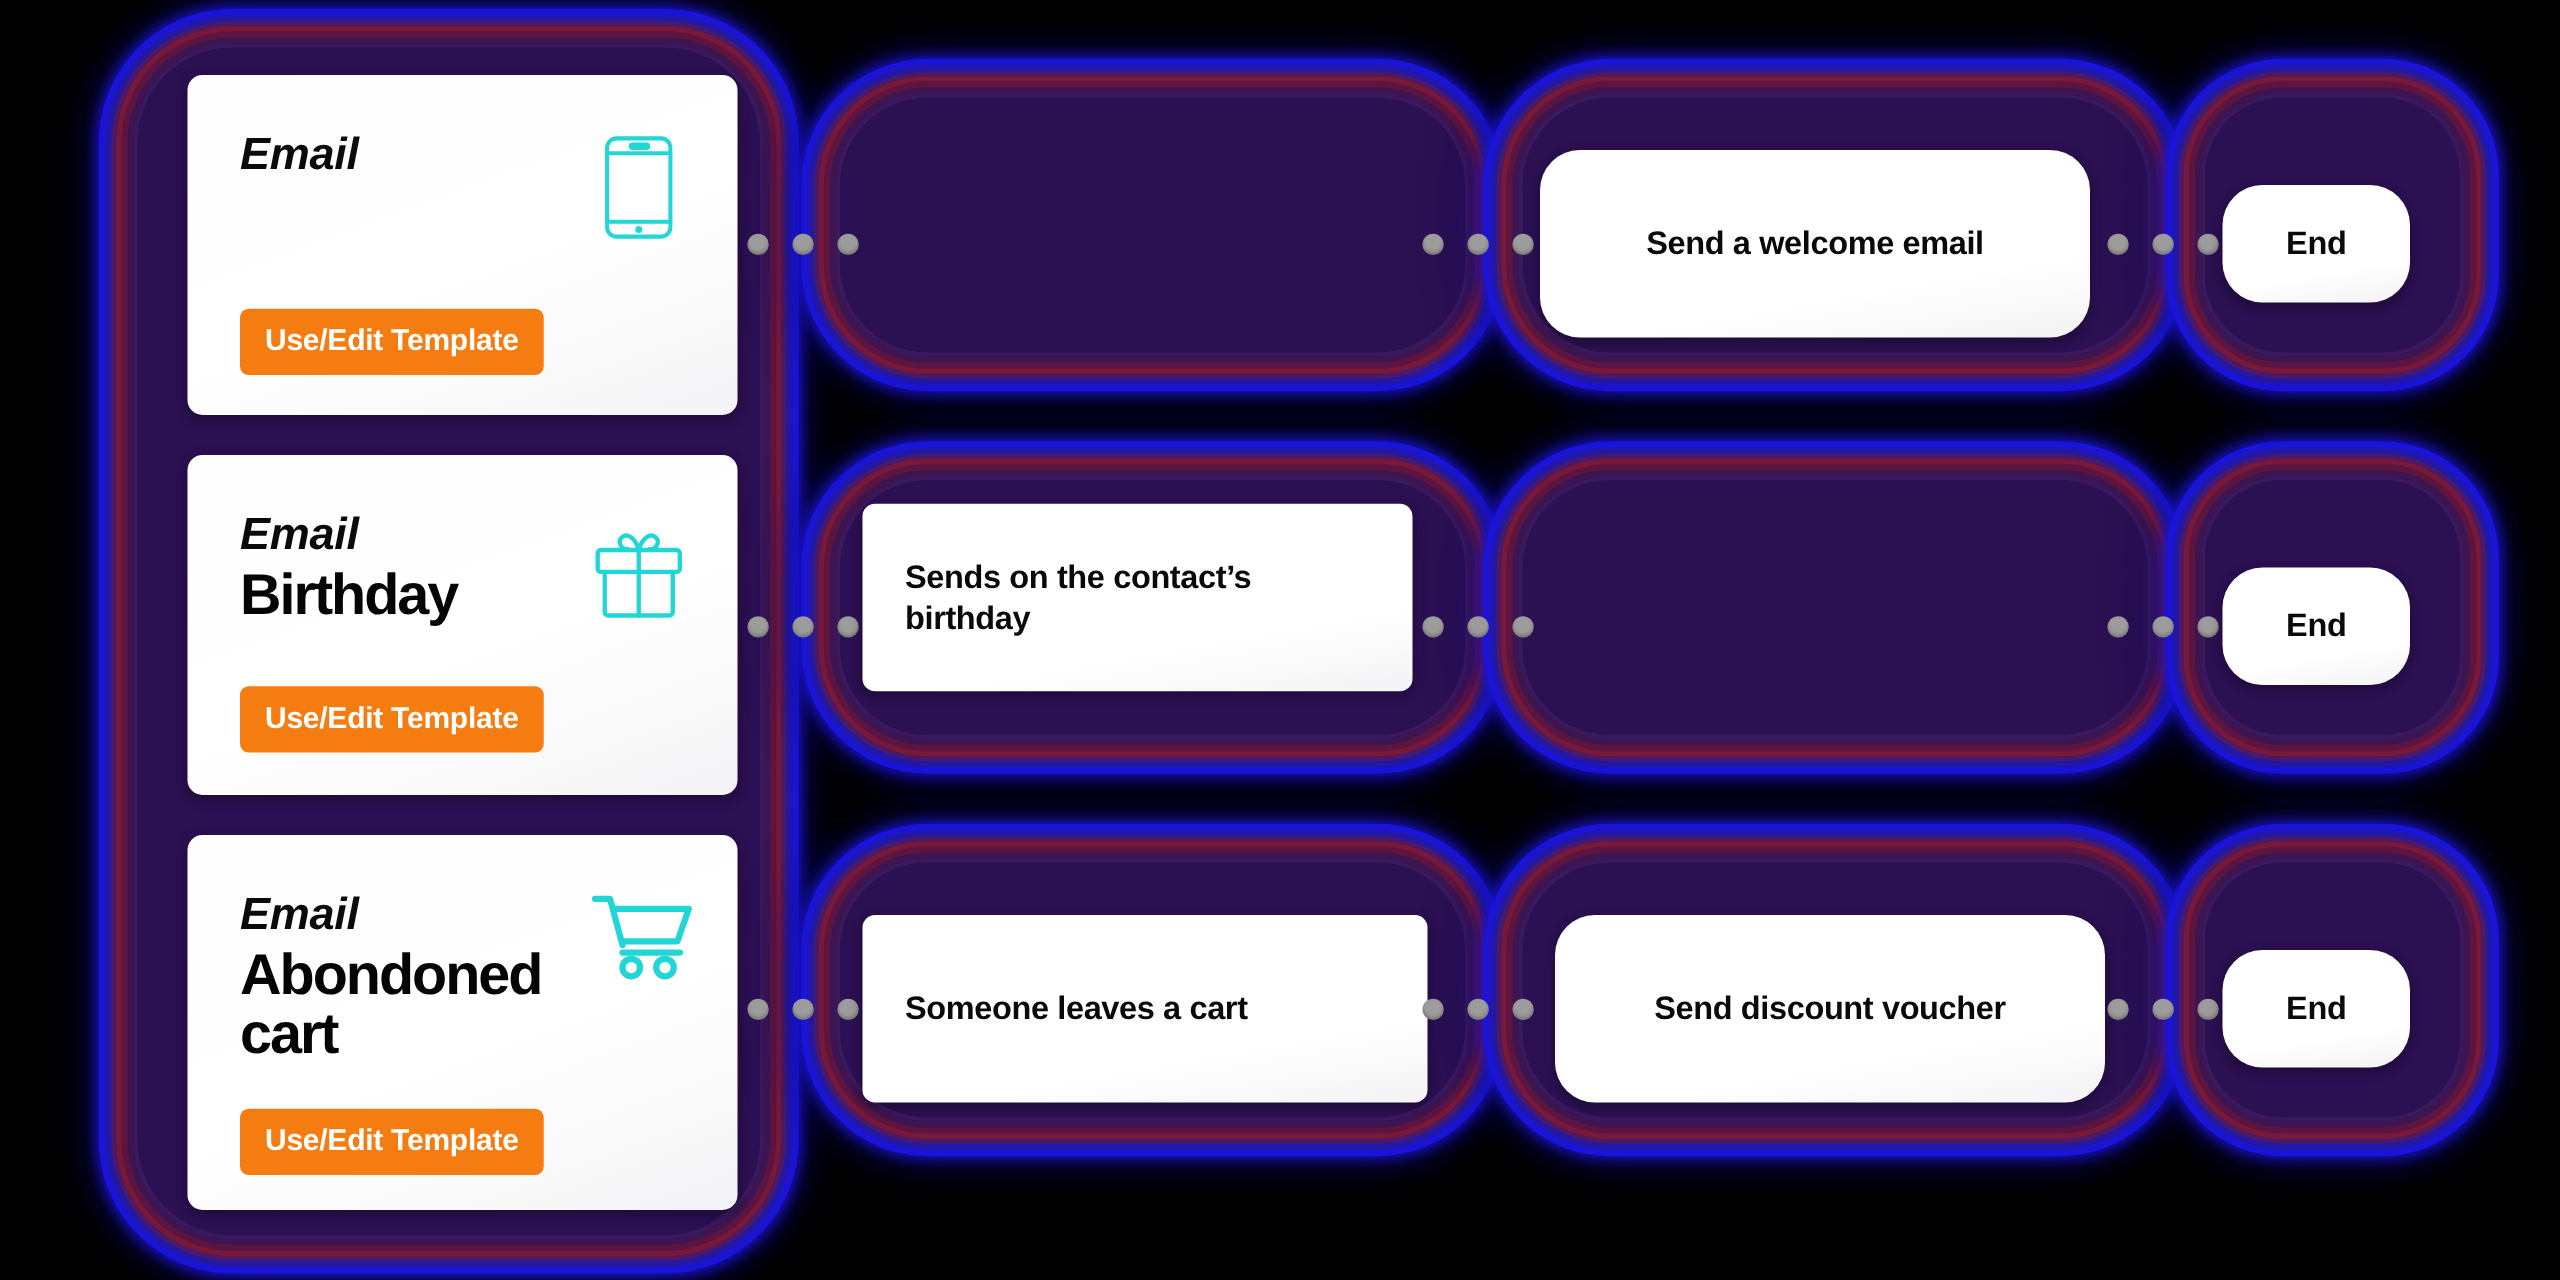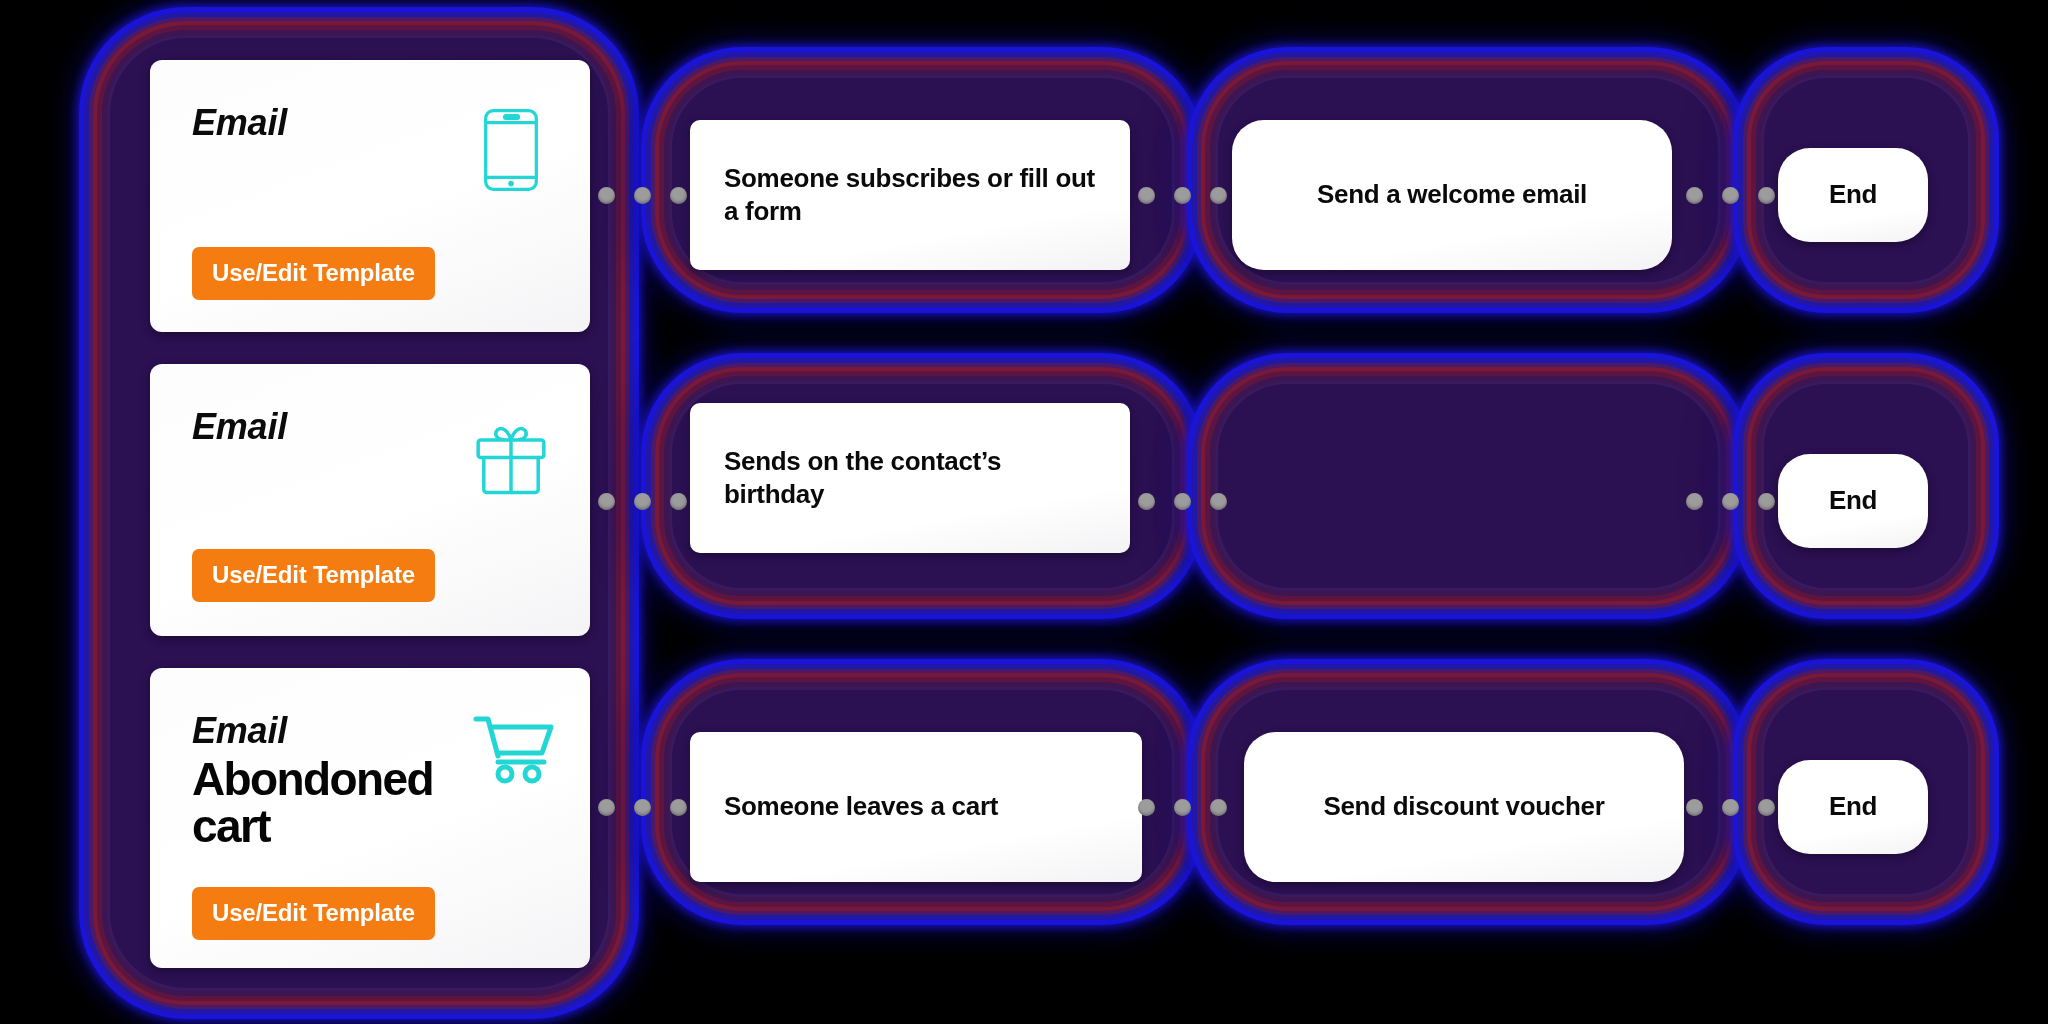--- a/index.html
+++ b/index.html
@@ -204,20 +204,21 @@
         <line x1="2.5" y1="64.5" x2="49.5" y2="64.5"></line>
         <rect x="20" y="7" width="13" height="2.6" rx="1.3"></rect>
         <circle cx="26" cy="70.2" r="2.6" fill="currentColor" stroke="none"></circle>
       </svg>
     </div>
     <button class="tpl-btn">Use/Edit Template</button>
   </div>
 
   <div class="card card-2">
     <div class="card-kicker">Email</div>
+    <div class="card-title">Birthday</div>
     <div class="card-icon">
       <svg viewBox="0 0 76 76" fill="none" stroke="currentColor" stroke-width="3.4" stroke-linecap="round" stroke-linejoin="round">
         <path d="M30 20 C24 20 21 14 25 10.5 C29 7 35 11 38 20"></path>
         <path d="M46 20 C52 20 55 14 51 10.5 C47 7 41 11 38 20"></path>
         <rect x="6" y="20.5" width="64" height="17" rx="2.5"></rect>
         <path d="M11.5 37.5 V69 a2.5 2.5 0 0 0 2.5 2.5 H62 a2.5 2.5 0 0 0 2.5 -2.5 V37.5"></path>
         <line x1="38" y1="20.5" x2="38" y2="71.5"></line>
       </svg>
     </div>
     <button class="tpl-btn">Use/Edit Template</button>
@@ -236,21 +237,20 @@
       </svg>
     </div>
     <button class="tpl-btn">Use/Edit Template</button>
   </div>
 
   <div class="dots dots-r1-a">
     <span class="dot"></span>
     <span class="dot"></span>
     <span class="dot"></span>
   </div>
-  <div class="flow-box fb-r1-c1 align-left">Someone subscribes or fill out a form</div>
   <div class="dots dots-r1-b">
     <span class="dot"></span>
     <span class="dot"></span>
     <span class="dot"></span>
   </div>
   <div class="flow-box fb-r1-c2 align-center">Send a welcome email</div>
   <div class="dots dots-r1-c">
     <span class="dot"></span>
     <span class="dot"></span>
     <span class="dot"></span>

